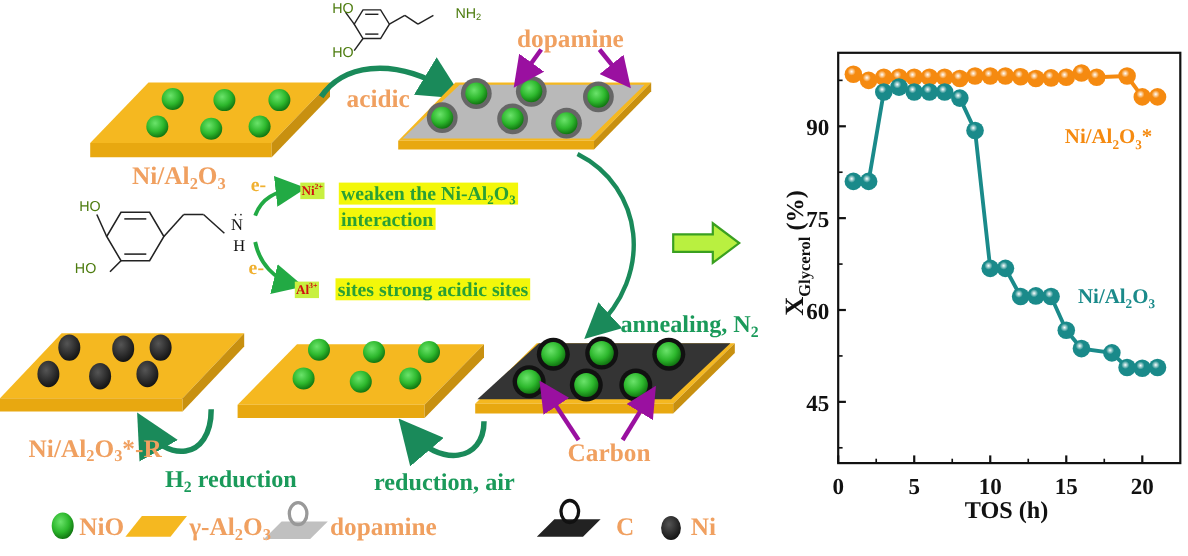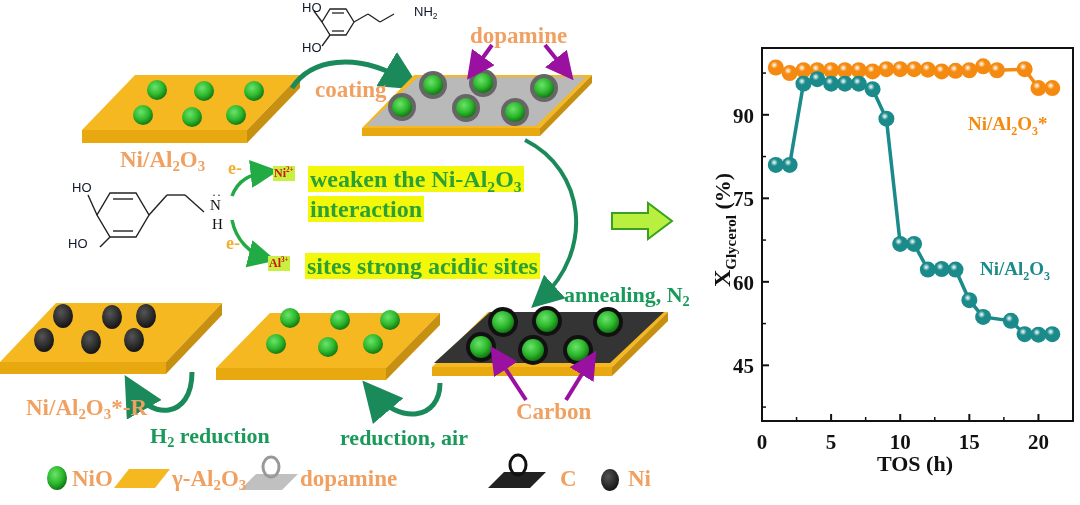--- a/index.html
+++ b/index.html
@@ -1,26 +1,26 @@
 <!DOCTYPE html>
 <html><head>
 <meta charset="utf-8">
 <style>
   html,body{margin:0;padding:0;background:#ffffff;}
   body{width:1080px;height:505px;position:relative;overflow:hidden;font-family:"Liberation Serif","DejaVu Serif",serif;}
   .abs{position:absolute;}
   .lbl-orange{color:#f0a060;font-weight:bold;font-size:23px;white-space:nowrap;}
   .lbl-green{color:#1a9a5a;font-weight:bold;font-size:22px;white-space:nowrap;}
   .hl{background:#f3f70a;padding:0 2px;}
-  .hl-green{color:#2aa035;font-weight:bold;font-size:24px;}
+  .hl-green{color:#2aa035;font-weight:bold;font-size:18px;}
   .ion{background:#c8f040;color:#d01010;font-weight:bold;font-size:12px;padding:0 1px;text-align:right;}
   .eminus{color:#f0b030;font-weight:bold;font-size:18px;}
   sub{font-size:0.65em;vertical-align:-0.3em;}
   sup{font-size:0.6em;}
-  .chem{font-family:"Liberation Sans","DejaVu Sans",sans-serif;font-size:13px;color:#0f172a;}
+  .chem{font-family:"Liberation Sans","DejaVu Sans",sans-serif;font-size:13px;color:#4d7c0f;}
   svg text{font-family:"Liberation Serif","DejaVu Serif",serif;}
 </style>
 </head>
 <body>
 
 <svg class="abs" style="left:0;top:0" width="690" height="505">
   <defs>
     <radialGradient id="gSphere" cx="40%" cy="35%" r="65%">
       <stop offset="0%" stop-color="#6be36b"></stop>
       <stop offset="60%" stop-color="#2db82d"></stop>
@@ -239,21 +239,21 @@
 <div class="abs chem" style="left:302px;top:40px">HO</div>
 <div class="abs chem" style="left:414px;top:4px">NH<sub>2</sub></div>
 
 <div class="abs chem" style="left:72px;top:180px">HO</div>
 <div class="abs chem" style="left:68px;top:236px">HO</div>
 <div class="abs" style="left:212px;top:188px;font-size:12px;color:#111;letter-spacing:1px">··</div>
 <div class="abs" style="left:210px;top:197px;font-size:15px;color:#111">N</div>
 <div class="abs" style="left:212px;top:216px;font-size:15px;color:#111">H</div>
 
 <div class="abs lbl-orange" style="left:120px;top:147px">Ni/Al<sub>2</sub>O<sub>3</sub></div>
-<div class="abs lbl-orange" style="left:315px;top:77px">coating</div>
+<div class="abs lbl-orange" style="left:315px;top:77px">acidic</div>
 <div class="abs lbl-orange" style="left:470px;top:23px">dopamine</div>
 
 <div class="abs eminus" style="left:228px;top:158px">e-</div>
 <div class="abs eminus" style="left:226px;top:233px">e-</div>
 <div class="abs ion" style="left:273px;top:166px">Ni<sup>2+</sup></div>
 <div class="abs ion" style="left:268px;top:256px">Al<sup>3+</sup></div>
 <div class="abs hl-green" style="left:308px;top:166px">
   <span class="hl">weaken the Ni-Al<sub>2</sub>O<sub>3</sub></span><br><span class="hl">interaction</span>
 </div>
 <div class="abs hl-green" style="left:305px;top:253px"><span class="hl">sites strong acidic sites</span></div>

